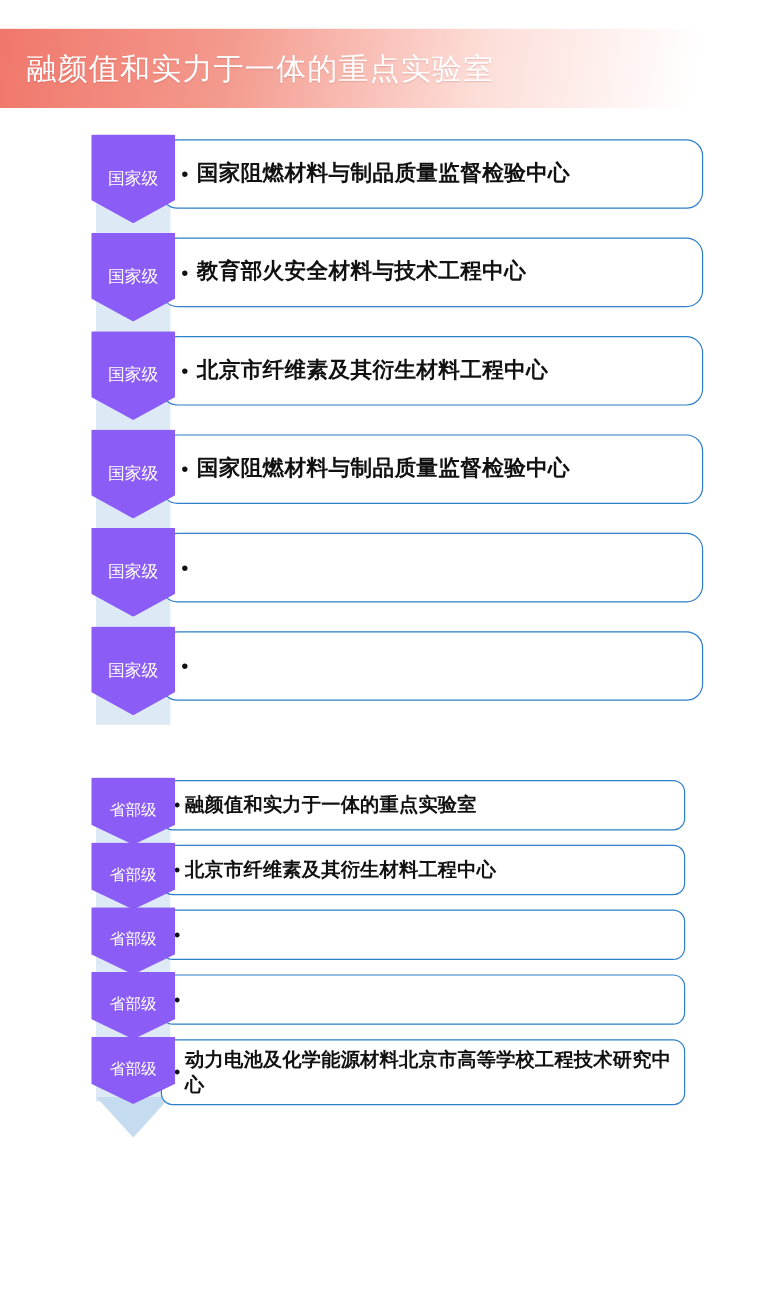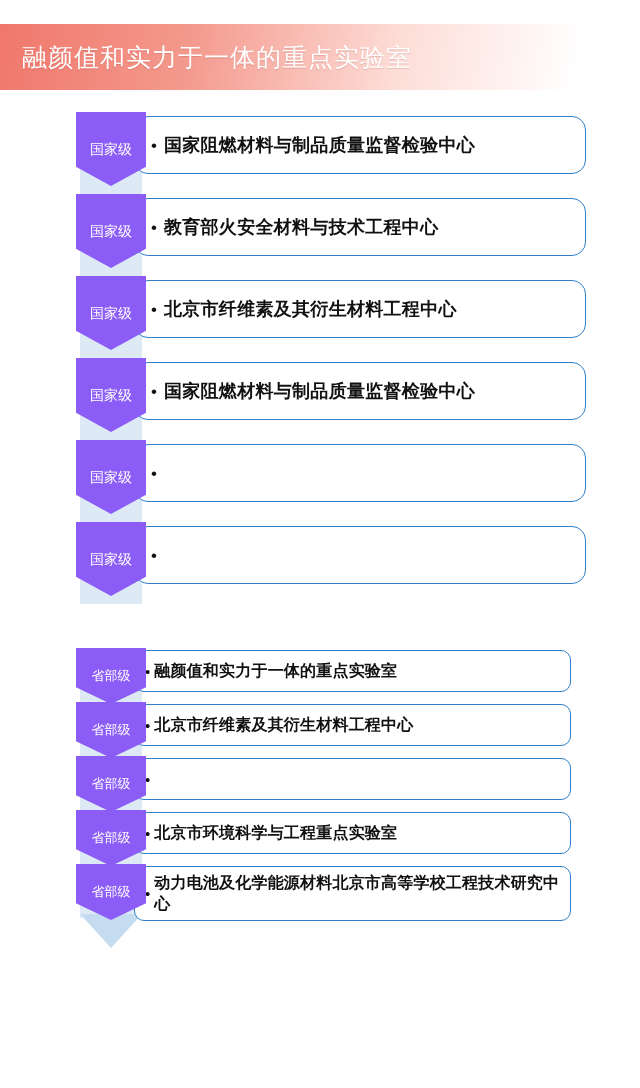--- a/index.html
+++ b/index.html
@@ -272,21 +272,20 @@
           <span class="bullet">•</span>
         </div>
       </div>
 
       <div class="row sub">
         <div class="tag">
           <span class="tag-label">省部级</span>
         </div>
         <div class="box">
           <span class="bullet">•</span>
-          <span class="box-text">北京市环境科学与工程重点实验室</span>
         </div>
       </div>
 
       <div class="row sub">
         <div class="tag">
           <span class="tag-label">省部级</span>
         </div>
         <div class="box">
           <span class="bullet">•</span>
           <span class="box-text">动力电池及化学能源材料北京市高等学校工程技术研究中心</span>

